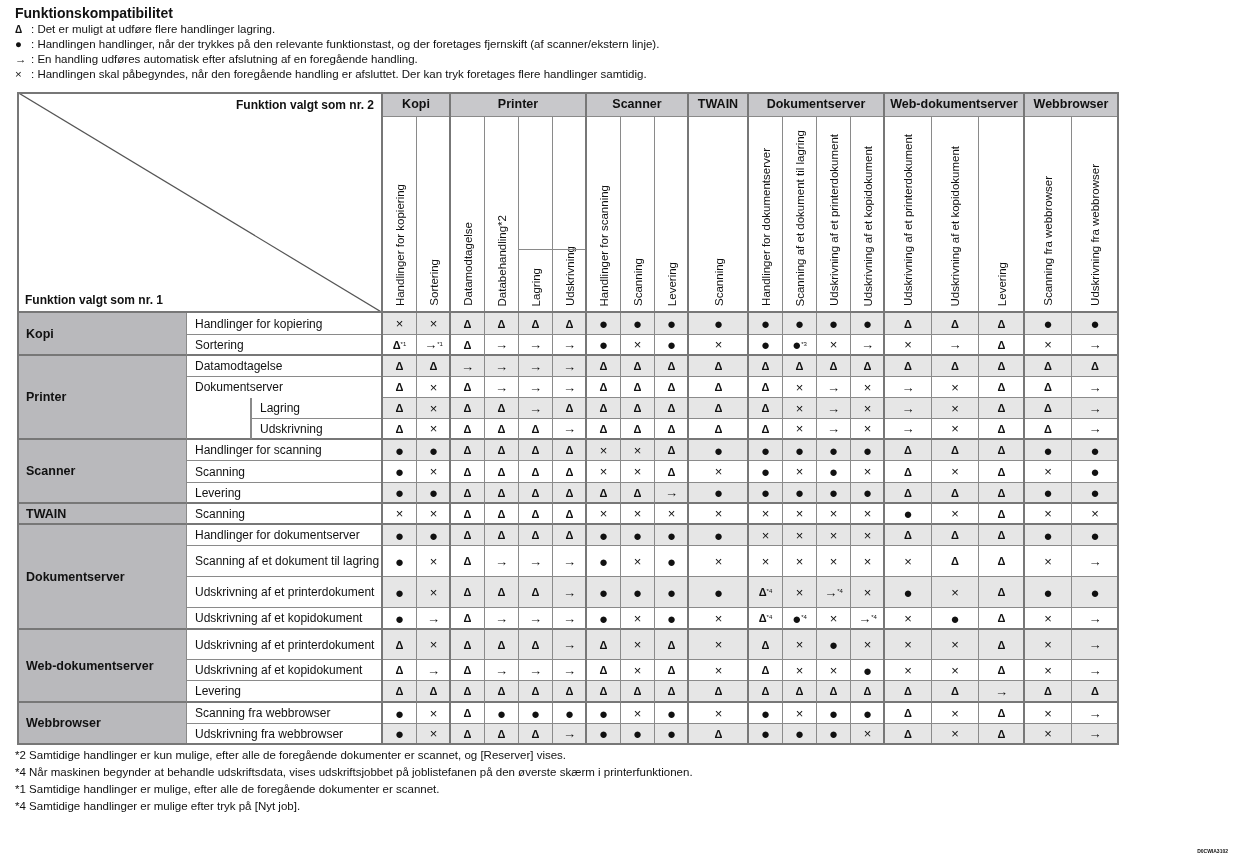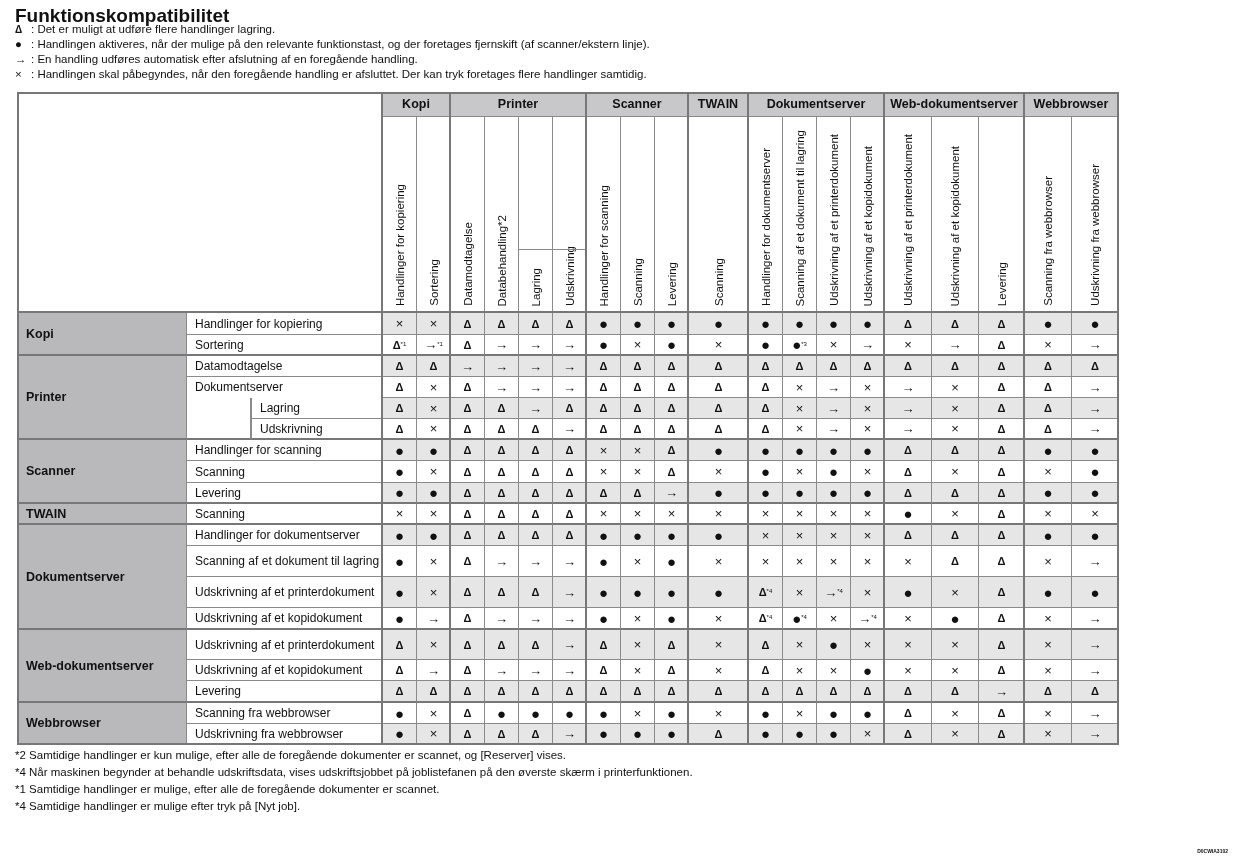--- a/index.html
+++ b/index.html
@@ -1,17 +1,17 @@
 <!DOCTYPE html>
 <html><head>
 <meta charset="utf-8">
 <style>
   html,body{margin:0;padding:0;background:#fff;}
   body{width:1236px;height:856px;position:relative;overflow:hidden;font-family:"Liberation Sans",sans-serif;color:#111;}
-  .title{position:absolute;left:15px;top:5px;font-size:19px;font-weight:bold;}
+  .title{position:absolute;left:15px;top:5px;font-size:14px;font-weight:bold;}
   .legend{position:absolute;left:15px;font-size:11.5px;line-height:15px;}
   .legend .sym{display:inline-block;width:16px;text-align:left;}
   .tbl{position:absolute;left:17px;top:92px;width:1102px;height:654px;}
   .cell{position:absolute;box-sizing:border-box;border-right:1px solid #8a8a8a;border-bottom:1px solid #8a8a8a;display:flex;align-items:center;justify-content:center;font-size:12px;}
   .grp-h{background:#c8c8cb;font-weight:bold;font-size:12.5px;border-right:2px solid #777;}
   .sub-h{background:#fff;align-items:flex-end;justify-content:center;padding-bottom:6px;}
   .sub-h span{writing-mode:vertical-rl;transform:rotate(180deg);font-size:11.5px;line-height:12px;text-align:left;}
   .rowgrp{background:#b9b9bc;font-weight:bold;font-size:12.5px;justify-content:flex-start;padding-left:9px;border-bottom:2px solid #777;}
   .rowlab{background:#fff;justify-content:flex-start;padding-left:8px;font-size:12px;line-height:12px;}
   .shade{background:#e6e6e6;}
@@ -23,26 +23,33 @@
   .code{position:absolute;right:8px;bottom:2px;font-size:5px;font-weight:bold;}
   .outer{position:absolute;box-sizing:border-box;border:2px solid #777;pointer-events:none;}
 </style>
 </head>
 <body>
 
 <div class="title">Funktionskompatibilitet</div>
 
 <div id="legend">
     <div class="legend" style="top: 22px;"><span class="sym" style="font-weight: bold; font-size: 10px;">Δ</span><span>: Det er muligt at udføre flere handlinger lagring.</span></div>
-    <div class="legend" style="top: 37px;"><span class="sym">●</span><span>: Handlingen aktiveres, når der mulige på den relevante funktionstast, og der foretages fjernskift (af scanner/ekstern linje).</span></div>
+    <div class="legend" style="top: 37px;"><span class="sym">●</span><span>: Handlingen handlinger, når der trykkes på den relevante funktionstast, og der foretages fjernskift (af scanner/ekstern linje).</span></div>
     <div class="legend" style="top: 52px;"><span class="sym">→</span><span>: En handling udføres automatisk efter afslutning af en foregående handling.</span></div>
     <div class="legend" style="top: 67px;"><span class="sym">×</span><span>: Handlingen skal påbegyndes, når den foregående handling er afsluttet. Der kan tryk foretages flere handlinger samtidig.</span></div>
   </div>
 
 <div class="tbl" id="tbl">
+    <div class="cell " style="left: 0px; top: 0px; width: 366px; height: 221px; display: block;">
+      <svg width="366" height="221" style="position:absolute;left:0;top:0">
+        <line x1="0" y1="0" x2="366" y2="221" stroke="#555" stroke-width="1.2"></line>
+      </svg>
+      <div style="position: absolute; right: 8px; top: 6px; font-weight: bold; font-size: 12px;">Funktion valgt som nr. 2</div>
+      <div style="position: absolute; left: 8px; bottom: 5px; font-weight: bold; font-size: 12px;">Funktion valgt som nr. 1</div>
+    </div>
     <div class="cell grp-h" style="left: 366px; top: 0px; width: 68px; height: 25px;">Kopi</div>
     <div class="cell grp-h" style="left: 434px; top: 0px; width: 136px; height: 25px;">Printer</div>
     <div class="cell grp-h" style="left: 570px; top: 0px; width: 102px; height: 25px;">Scanner</div>
     <div class="cell grp-h" style="left: 672px; top: 0px; width: 60px; height: 25px;">TWAIN</div>
     <div class="cell grp-h" style="left: 732px; top: 0px; width: 136px; height: 25px;">Dokumentserver</div>
     <div class="cell grp-h" style="left: 868px; top: 0px; width: 140px; height: 25px;">Web-dokumentserver</div>
     <div class="cell grp-h" style="left: 1008px; top: 0px; width: 94px; height: 25px;">Webbrowser</div>
     <div class="cell sub-h" style="left: 366px; top: 25px; width: 34px; height: 196px;">
       <span>Handlinger for kopiering</span>
     </div>

